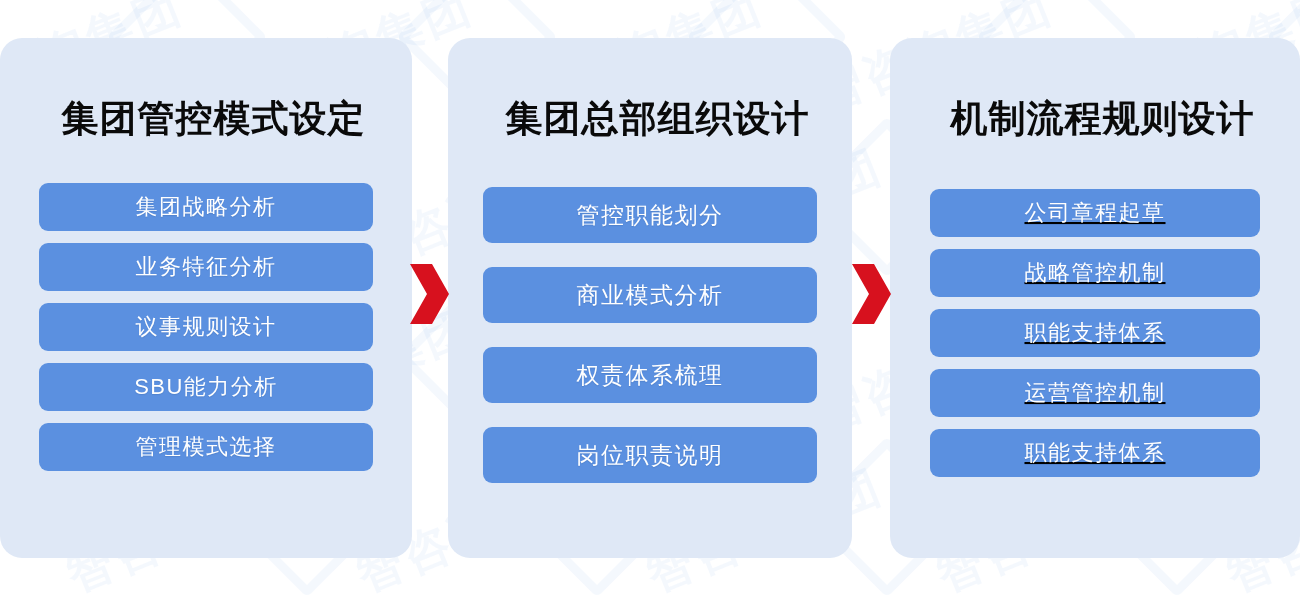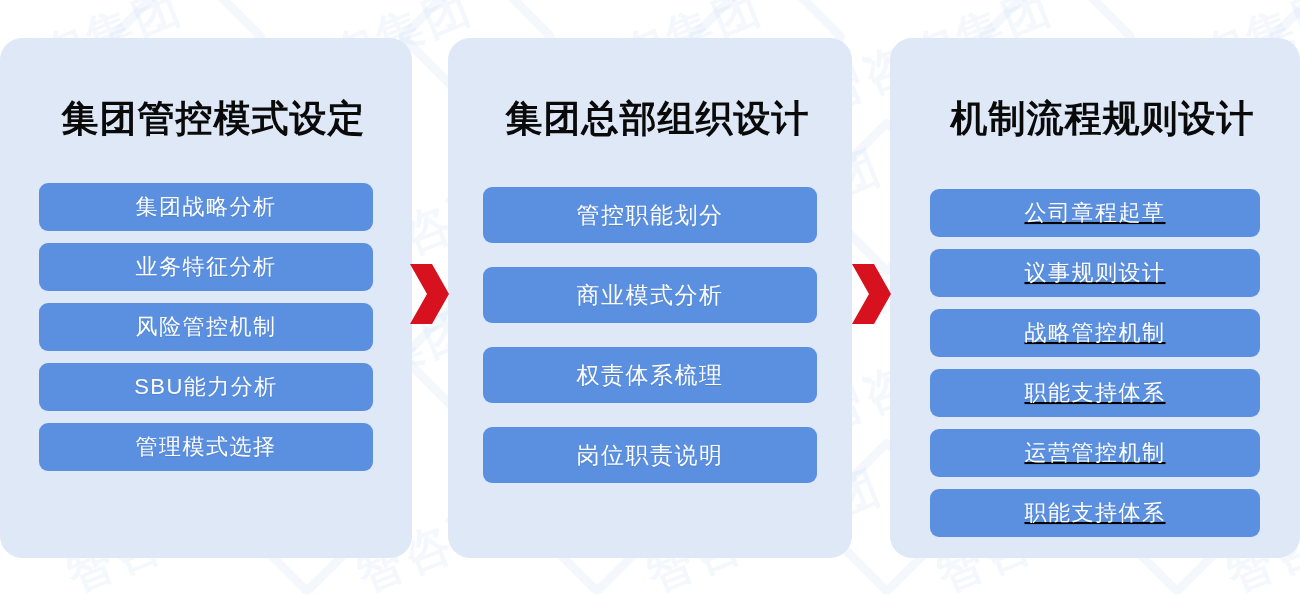--- a/index.html
+++ b/index.html
@@ -165,21 +165,21 @@
     <div class="wm" style="left: 1220px; top: 500px;">智咨询集团</div>
   </div>
 
 <div id="board">
 
   <section class="panel panel-1">
     <h2 class="panel-title">集团管控模式设定</h2>
     <div class="items">
       <div class="item">集团战略分析</div>
       <div class="item">业务特征分析</div>
-      <div class="item">风险管控机制</div>
+      <div class="item">议事规则设计</div>
       <div class="item">SBU能力分析</div>
       <div class="item">管理模式选择</div>
     </div>
   </section>
 
   <div class="arrow arrow-1">
     <svg viewBox="0 0 42 62" xmlns="http://www.w3.org/2000/svg" aria-hidden="true">
       <polygon points="2,1 24,1 41,31 24,61 2,61 19,31" fill="#d7111e"></polygon>
     </svg>
   </div>
@@ -197,21 +197,20 @@
   <div class="arrow arrow-2">
     <svg viewBox="0 0 42 62" xmlns="http://www.w3.org/2000/svg" aria-hidden="true">
       <polygon points="2,1 24,1 41,31 24,61 2,61 19,31" fill="#d7111e"></polygon>
     </svg>
   </div>
 
   <section class="panel panel-3">
     <h2 class="panel-title">机制流程规则设计</h2>
     <div class="items">
       <div class="item">公司章程起草</div>
-      <div class="item">议事规则设计</div>
       <div class="item">战略管控机制</div>
       <div class="item">职能支持体系</div>
       <div class="item">运营管控机制</div>
       <div class="item">职能支持体系</div>
     </div>
   </section>
 
 </div>
 
 </body></html>

